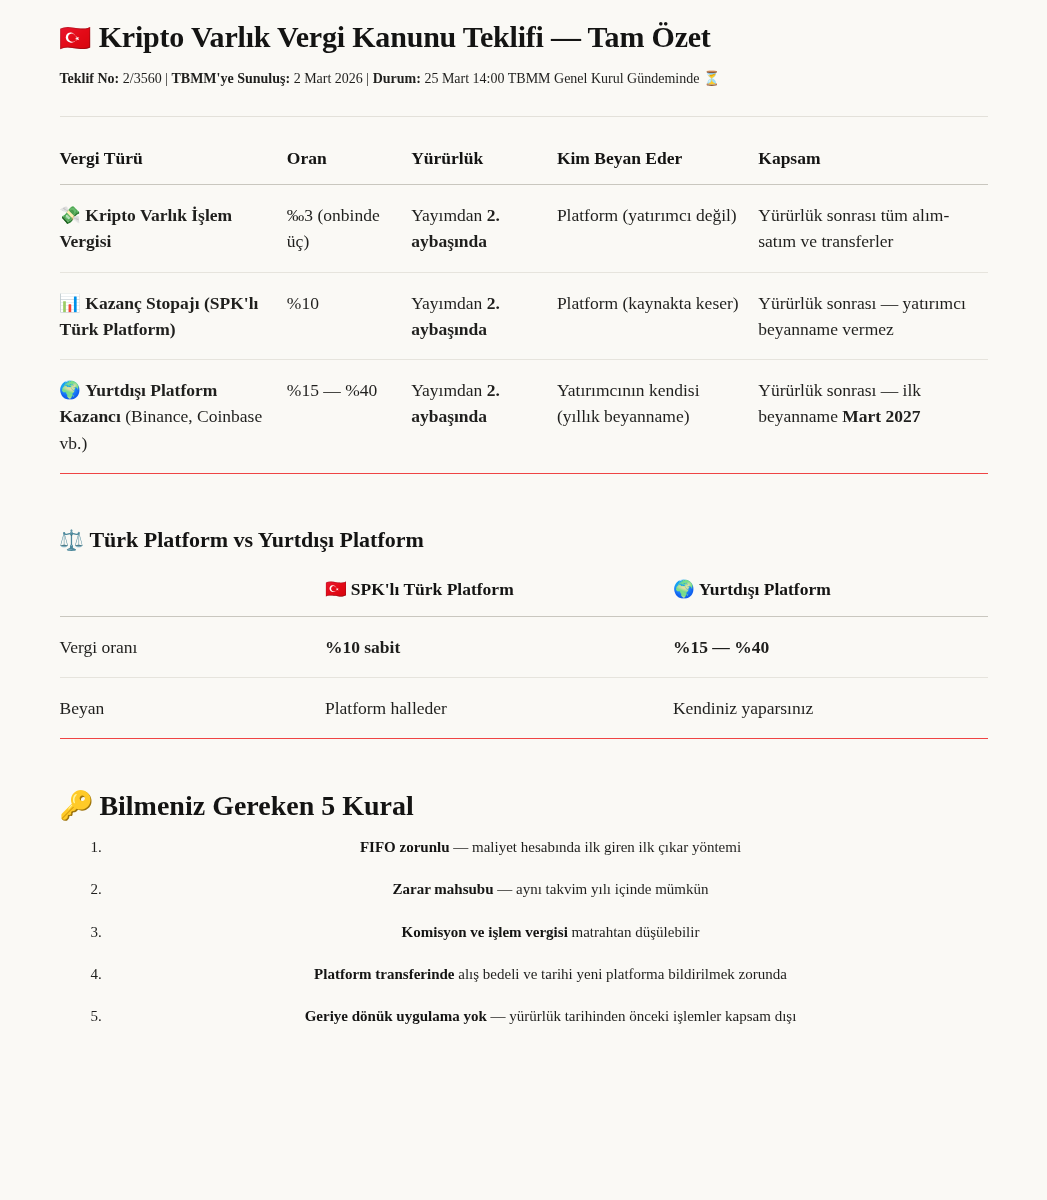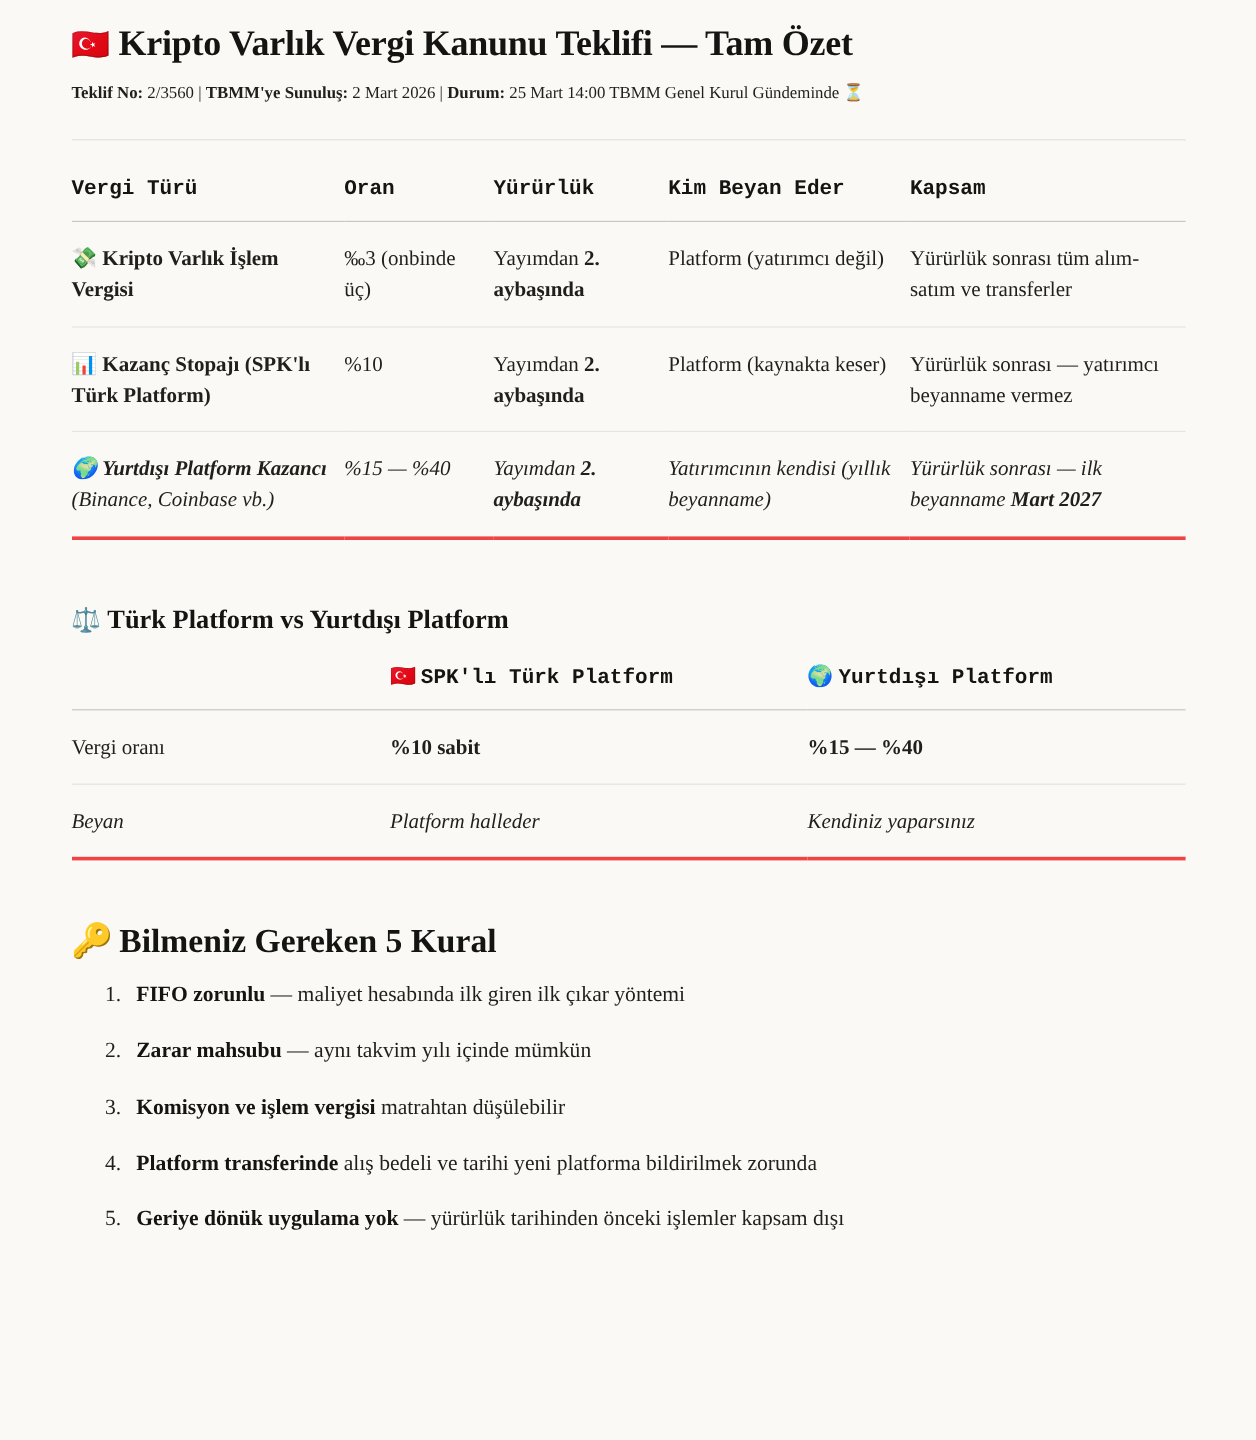--- a/index.html
+++ b/index.html
@@ -56,30 +56,29 @@
   }
   table.main-table { margin-top: 28px; }
   table.data th {
     text-align: left;
     font-weight: bold;
     padding: 0 14px 13px 0;
     vertical-align: bottom;
     border-bottom: 1.6px solid #c9c7bf;
     font-size: 17.5px;
     color: #141413;
-    font-family: Liberation Mono, monospace;
   }
   table.data td {
     text-align: left;
     vertical-align: top;
     padding: 17px 14px 17px 0;
     border-bottom: 1px solid #e6e4dd;
     color: #1f1f1d;
   }
-  table.data tr:last-child td { border-bottom: 3px solid #ef4444; font-style: italic; }
+  table.data tr:last-child td { border-bottom: 1px solid #ef4444; }
   .cell-strong { font-weight: bold; }
   .emoji-inline { margin-right: 4px; }
 
   
   .main-table col.c1 { width: 24.5%; }
   .main-table col.c2 { width: 13.4%; }
   .main-table col.c3 { width: 15.7%; }
   .main-table col.c4 { width: 21.7%; }
   .main-table col.c5 { width: 24.7%; }
 
@@ -104,22 +103,23 @@
   h3.rules-title {
     font-size: 28px;
     font-weight: bold;
     margin: 50px 0 14px 0;
     color: #141413;
   }
   h3.rules-title .emoji { margin-right: 5px; }
   ol.rules {
     margin: 0;
     padding-left: 46px;
-    font-size: 18px;
+    font-size: 15px;
     line-height: 1.55;
+    text-align: center;
   }
   ol.rules li {
     margin: 0 0 19px 0;
     padding-left: 8px;
     color: #1f1f1d;
   }
   ol.rules li:last-child { margin-bottom: 0; }
   ol.rules li b { font-weight: bold; color: #141413; }
 </style>
 </head>

